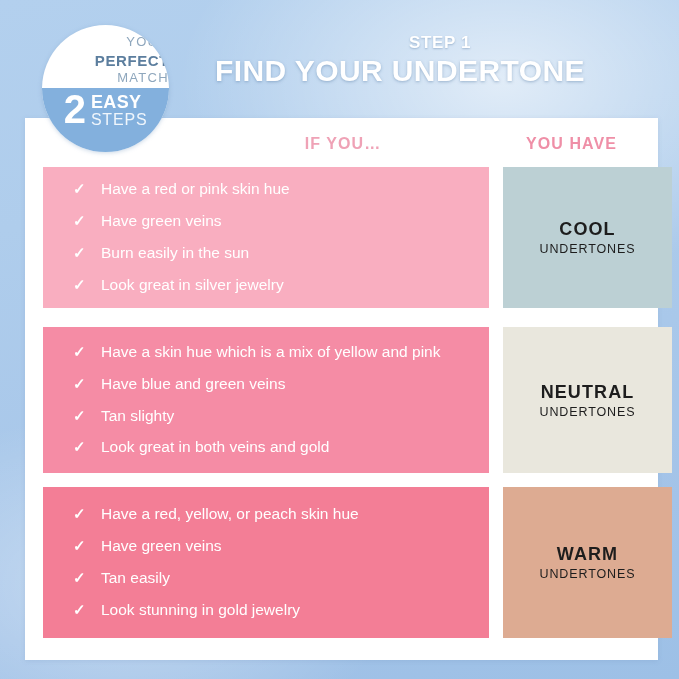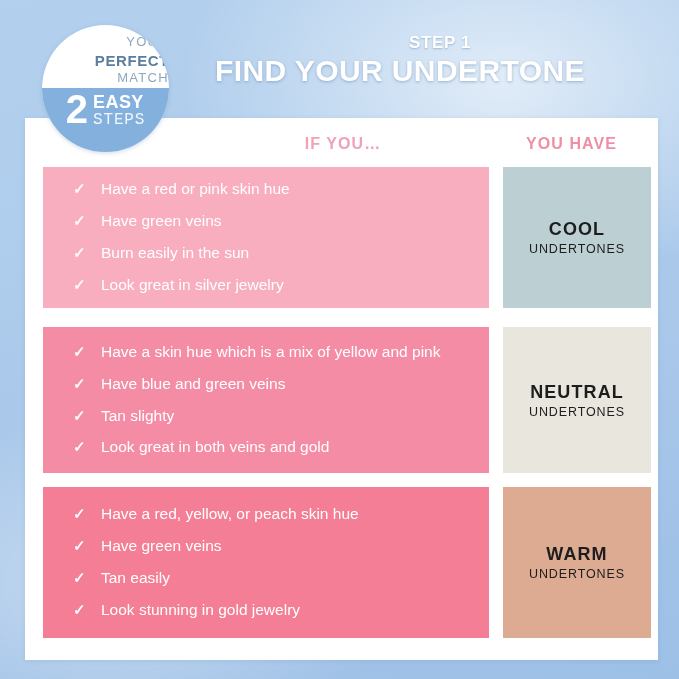--- a/index.html
+++ b/index.html
@@ -56,21 +56,21 @@
   }
   .badge-bottom-inner {
     position: absolute; left: 0; top: 66px; width: 127px;
     display: flex; align-items: center; justify-content: center; gap: 5px;
   }
   .b-two {
     font-size: 40px; font-weight: bold; color: #ffffff; line-height: 0.92;
   }
   .b-steps-wrap { text-align: left; line-height: 1.04; padding-top: 2px; }
   .b-easy { font-size: 18px; font-weight: bold; color: #ffffff; letter-spacing: 0.4px; }
-  .b-steps { font-size: 16px; color: #f0f6fc; letter-spacing: 0.8px; font-family: Liberation Mono, monospace; }
+  .b-steps { font-size: 16px; color: #f0f6fc; letter-spacing: 0.8px; }
   
   .card {
     position: absolute; left: 25px; top: 118px;
     width: 633px; height: 542px;
     background: #ffffff;
     box-shadow: 0 1px 5px rgba(100,135,175,0.18);
   }
   .col-head {
     position: absolute; font-size: 16px; font-weight: bold; letter-spacing: 1.1px;
   }
@@ -93,21 +93,21 @@
     display: flex; align-items: flex-start;
     color: #ffffff; font-size: 15.5px; line-height: 1.34;
     padding: 5.5px 0;
   }
   .check {
     flex: 0 0 28px; font-size: 15px; font-weight: bold;
     color: #ffffff; line-height: 1.34;
   }
   .btxt { flex: 1 1 auto; }
   .swatch {
-    width: 148px;
+    width: 169px;
     margin-left: 14px;
     display: flex; flex-direction: column;
     align-items: center; justify-content: center;
   }
   .row-1 .swatch { height: 141px; background: #bcd0d4; }
   .row-2 .swatch { height: 146px; background: #e9e7dd; }
   .row-3 .swatch { height: 151px; background: #ddab92; }
   .sw-name {
     font-size: 18px; font-weight: bold; color: #1d1d1d; letter-spacing: 1.1px;
   }

